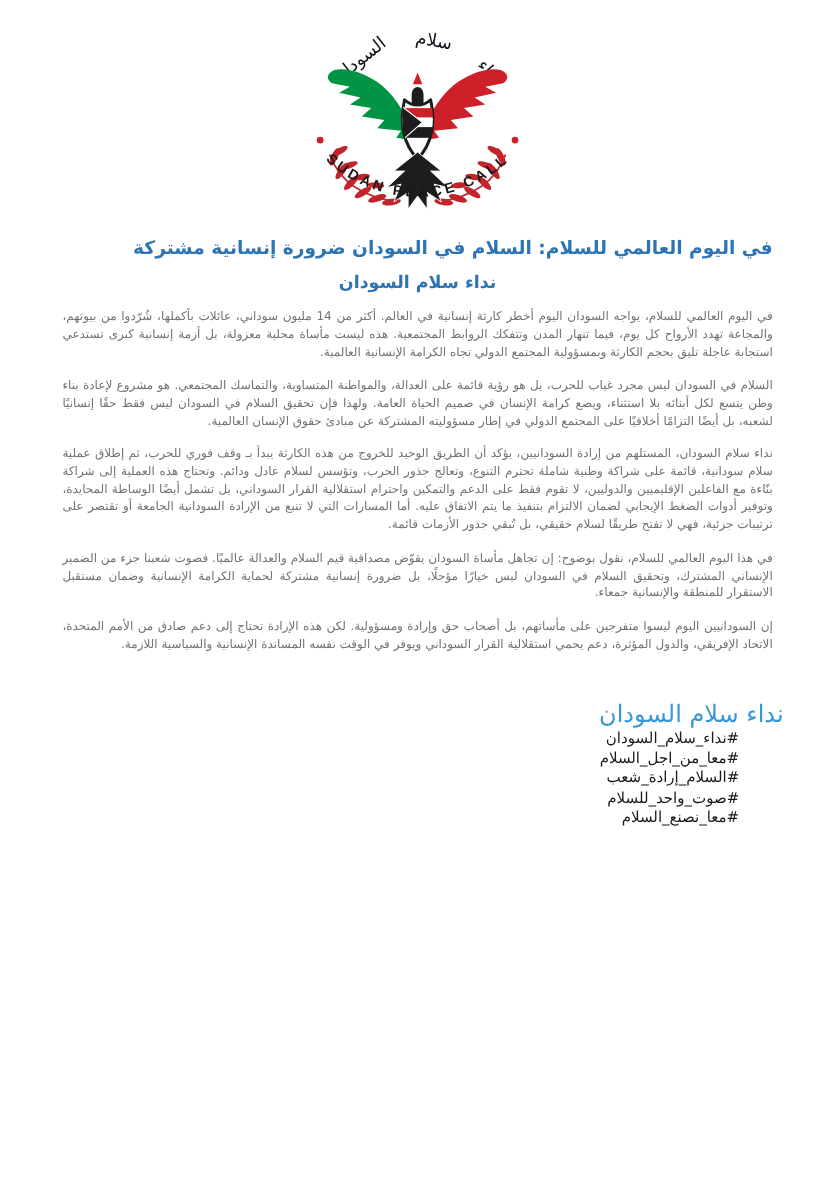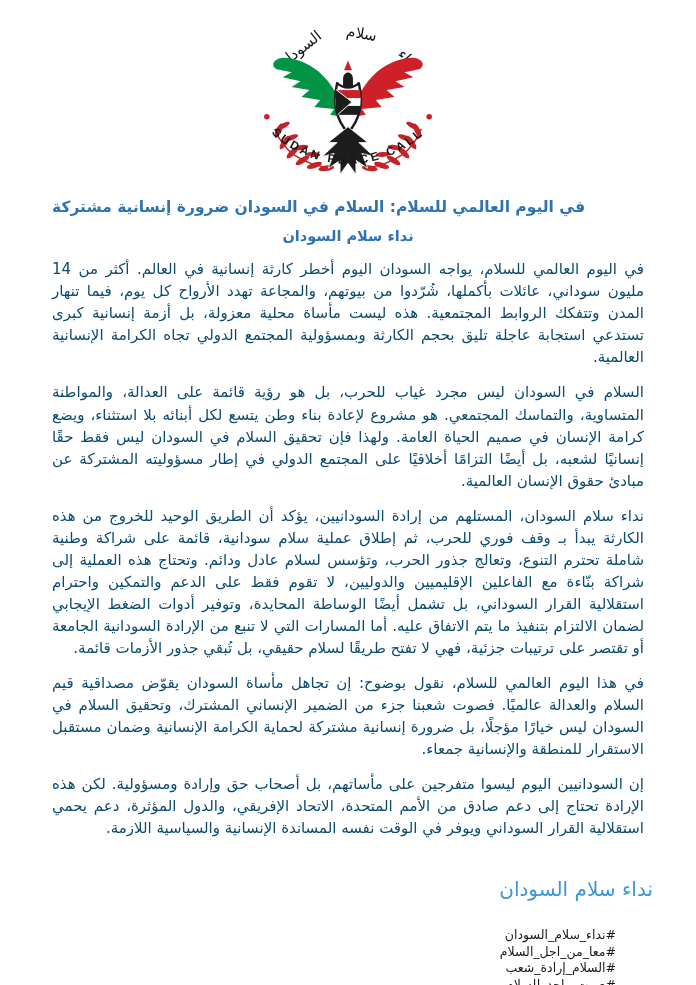--- a/index.html
+++ b/index.html
@@ -17,56 +17,55 @@
     display: flex;
     justify-content: center;
     padding-top: 18px;
   }
   .headings { padding: 0 52px; }
   .doc-title {
     margin: 16px 0 0 0;
     font-size: 15.5px;
     font-weight: bold;
     color: #2E74B5;
-    text-align: left;
+    text-align: right;
     direction: rtl;
     line-height: 1.5;
   }
   .doc-subtitle {
     margin: 9px 0 0 0;
     font-size: 14.5px;
     font-weight: bold;
     color: #2E74B5;
     text-align: center;
     direction: rtl;
   }
   .content {
     padding: 14px 52px 0 52px;
     direction: rtl;
   }
   .content p {
     margin: 0 0 13px 0;
-    font-size: 15px;
+    font-size: 10px;
     line-height: 1.47;
     text-align: justify;
-    color: #0c4a6e;
+    color: #737373;
   }
   .signature {
     direction: rtl;
     text-align: right;
     padding-right: 43px;
     margin-top: 38px;
     font-size: 20px;
     color: #3B97D3;
   }
   .hashtags {
     direction: rtl;
     text-align: right;
     padding-right: 80px;
-    margin-top: 26px;
     font-size: 12.5px;
     line-height: 1.32;
     color: #1a1a1a;
   }
   .arc-ar { font-size: 15px; fill: #14141c; font-family: "DejaVu Sans", sans-serif; }
   .arc-en { font-size: 12px; font-weight: bold; letter-spacing: 3px; fill: #191919; font-family: "Liberation Sans", "DejaVu Sans", sans-serif; }
 </style>
 </head>
 <body>
 

